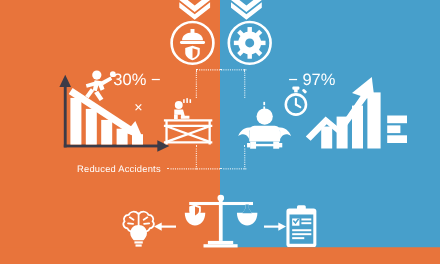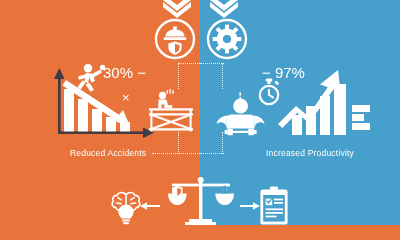--- a/index.html
+++ b/index.html
@@ -230,21 +230,20 @@
 
       <g fill="#FFFFFF">
         <rect x="66" y="43" width="18" height="7"></rect>
         <rect x="66" y="52" width="12" height="7"></rect>
         <rect x="66" y="61" width="18" height="7"></rect>
       </g>
     </svg>
   </div>
 
   <div class="lbl" style="left:46px;top:148px;margin-left:24px;">Reduced Accidents</div>
-  <div class="lbl" style="left:266px;top:148px;">Increased Productivity</div>
 
   <div class="abs" style="left:165px;top:176px;">
     <svg width="72" height="52" viewBox="0 0 72 52">
       <g fill="#FFFFFF">
 
         <rect x="34" y="5" width="3.4" height="38"></rect>
         <rect x="7" y="7.6" width="58" height="2.8"></rect>
         <circle cx="35.7" cy="4" r="3"></circle>
         <rect x="24" y="43" width="23" height="3"></rect>
         <rect x="20" y="46" width="31" height="3.4"></rect>

